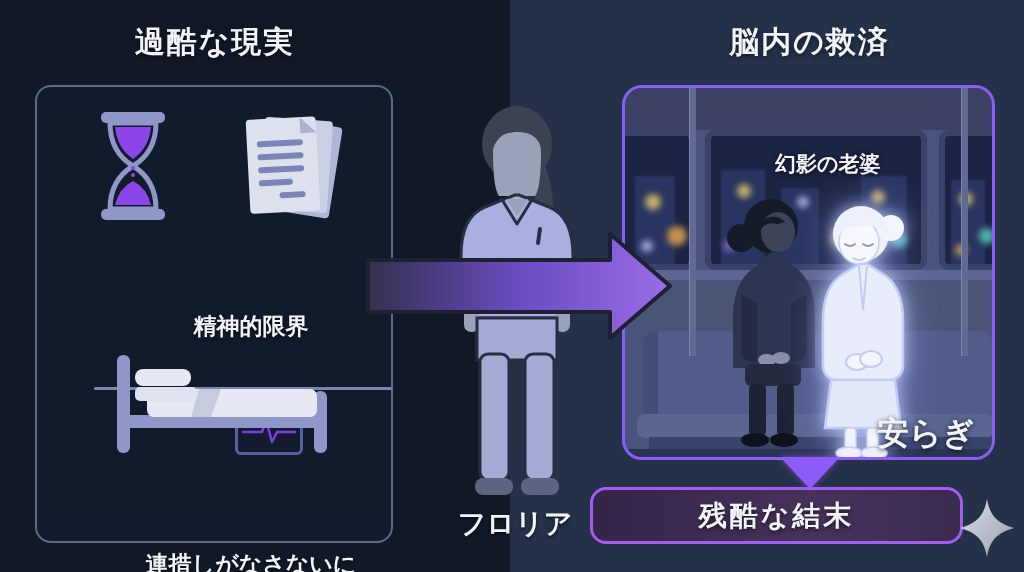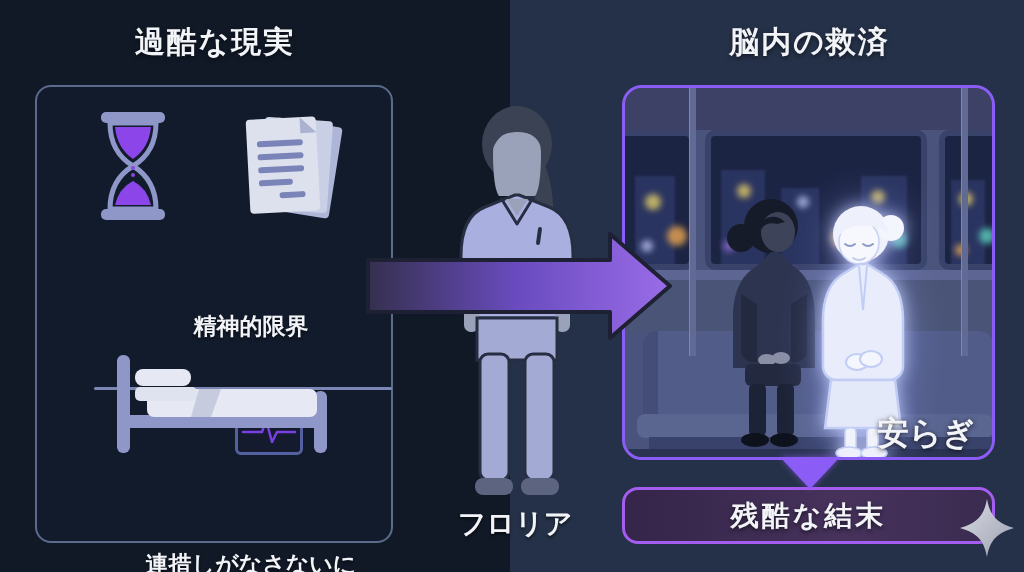--- a/index.html
+++ b/index.html
@@ -59,21 +59,21 @@
   .rider-ghost { position:absolute; left:176px; top:112px;
     filter:drop-shadow(0 0 8px rgba(200,210,255,.85)) drop-shadow(0 0 20px rgba(150,165,255,.45)); }
   .ghost-label   { position:absolute; left:150px; top:62px;  width:180px; font-size:21px; font-weight:700;
     text-shadow:0 1px 5px rgba(0,0,0,.75); }
   .comfort-label { position:absolute; left:252px; top:303px; width:110px; font-size:32px; font-weight:700;
     text-shadow:0 1px 5px rgba(0,0,0,.75);margin-top:21px; }
 
   .down-arrow { position:absolute; left:780px; top:457px; width:0; height:0; z-index:3;
     border-left:30px solid transparent; border-right:30px solid transparent; border-top:32px solid #8b5cf6;
     filter:drop-shadow(0 0 3px rgba(150,90,255,.6)); }
-  .outcome-box { position:absolute; left:622px; top:487px; width:373px; height:57px; z-index:2;
+  .outcome-box { position:absolute; left:590px; top:487px; width:373px; height:57px; z-index:2;
     border:3px solid #a55cf0; border-radius:16px;
     background:linear-gradient(90deg,#342549,#47325c 60%,#3a2b50);
     display:flex; align-items:center; justify-content:center; }
   .outcome-label { font-size:28px; font-weight:700; letter-spacing:3px; text-shadow:0 2px 4px rgba(0,0,0,.6); }
   .sparkle { position:absolute; left:958px; top:497px; z-index:5; }
 </style>
 </head>
 <body>
 
 <div class="canvas">
@@ -237,20 +237,21 @@
       <path d="M58 66 L62 110 L66 66" fill="none" stroke="#c2cdf6" stroke-width="2"></path>
       <ellipse cx="56" cy="162" rx="11" ry="8" fill="#f4f6fd" stroke="#c2cdf6" stroke-width="2"></ellipse>
       <ellipse cx="70" cy="159" rx="11" ry="8" fill="#f4f6fd" stroke="#c2cdf6" stroke-width="2"></ellipse>
       <path d="M30 180 L94 180 L100 228 L24 228 Z" fill="#e4e9fa" stroke="#c2cdf6" stroke-width="2.5"></path>
       <rect x="44" y="228" width="11" height="22" rx="4" fill="#f0f2fc" stroke="#c9d2f4" stroke-width="1.5"></rect>
       <rect x="66" y="228" width="11" height="22" rx="4" fill="#f0f2fc" stroke="#c9d2f4" stroke-width="1.5"></rect>
       <ellipse cx="48" cy="253" rx="13" ry="6" fill="#eef1fb" stroke="#c2cdf6" stroke-width="1.5"></ellipse>
       <ellipse cx="73" cy="253" rx="13" ry="6" fill="#eef1fb" stroke="#c2cdf6" stroke-width="1.5"></ellipse>
     </svg>
 
+    <div class="ghost-label">幻影の老婆</div>
     <div class="comfort-label">安らぎ</div>
   </div>
 
   <div class="down-arrow"></div>
 
   <div class="outcome-box">
     <span class="outcome-label">残酷な結末</span>
   </div>
 
   <svg class="sparkle" width="58" height="62" viewBox="0 0 58 62">

